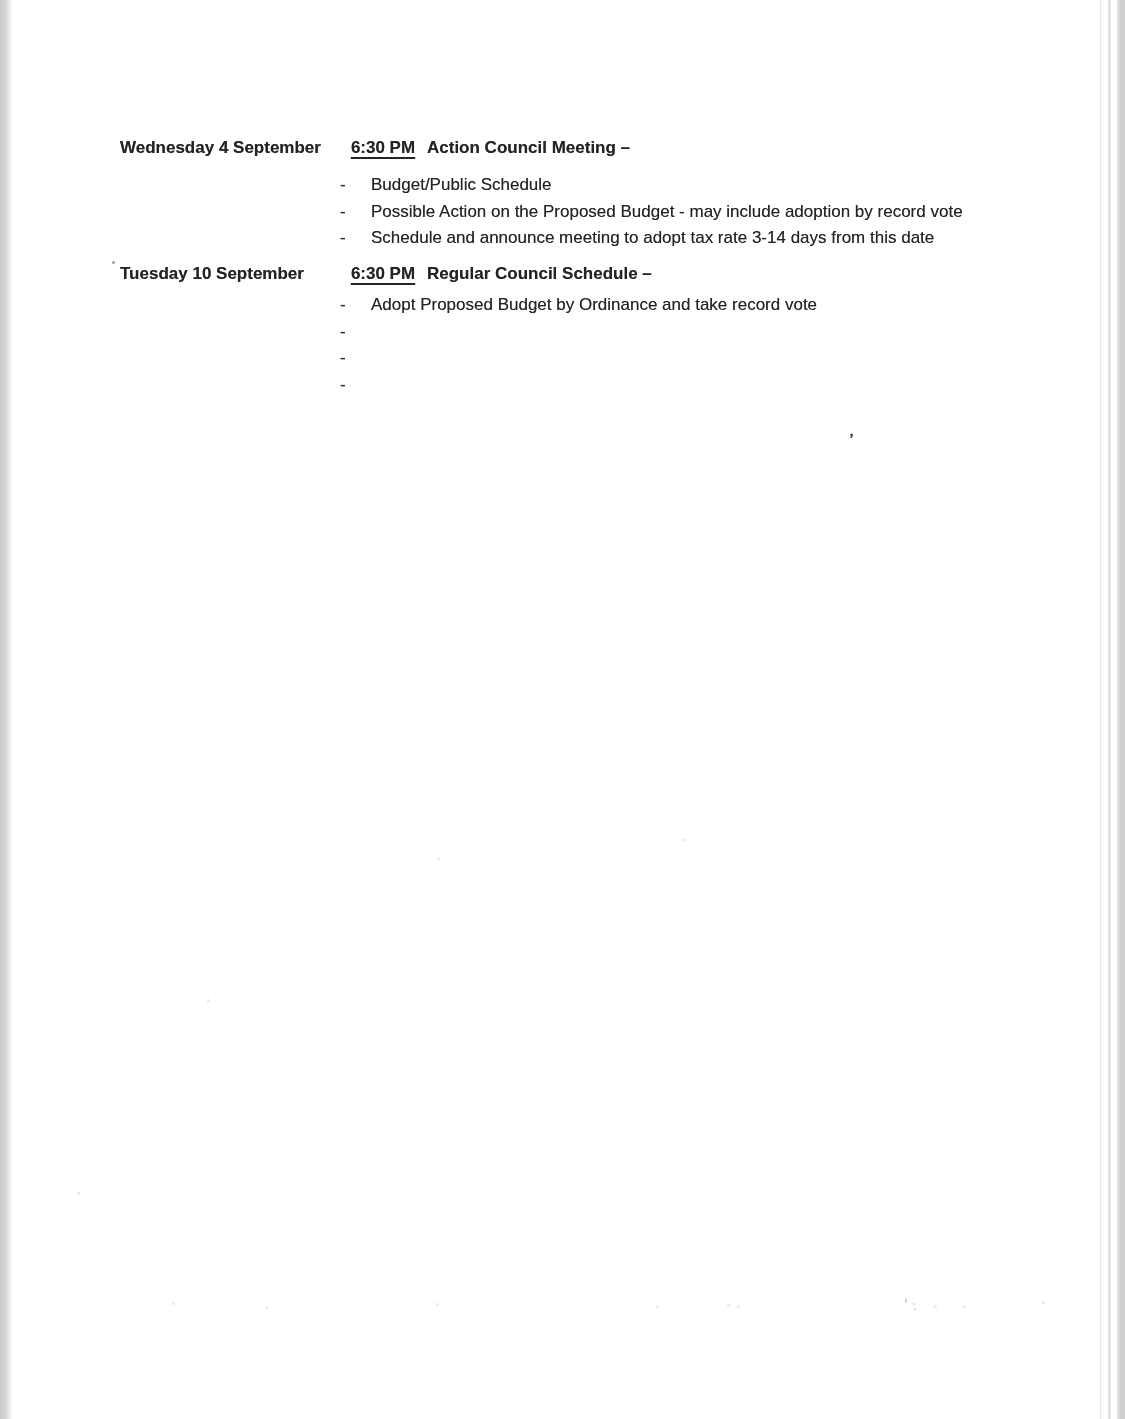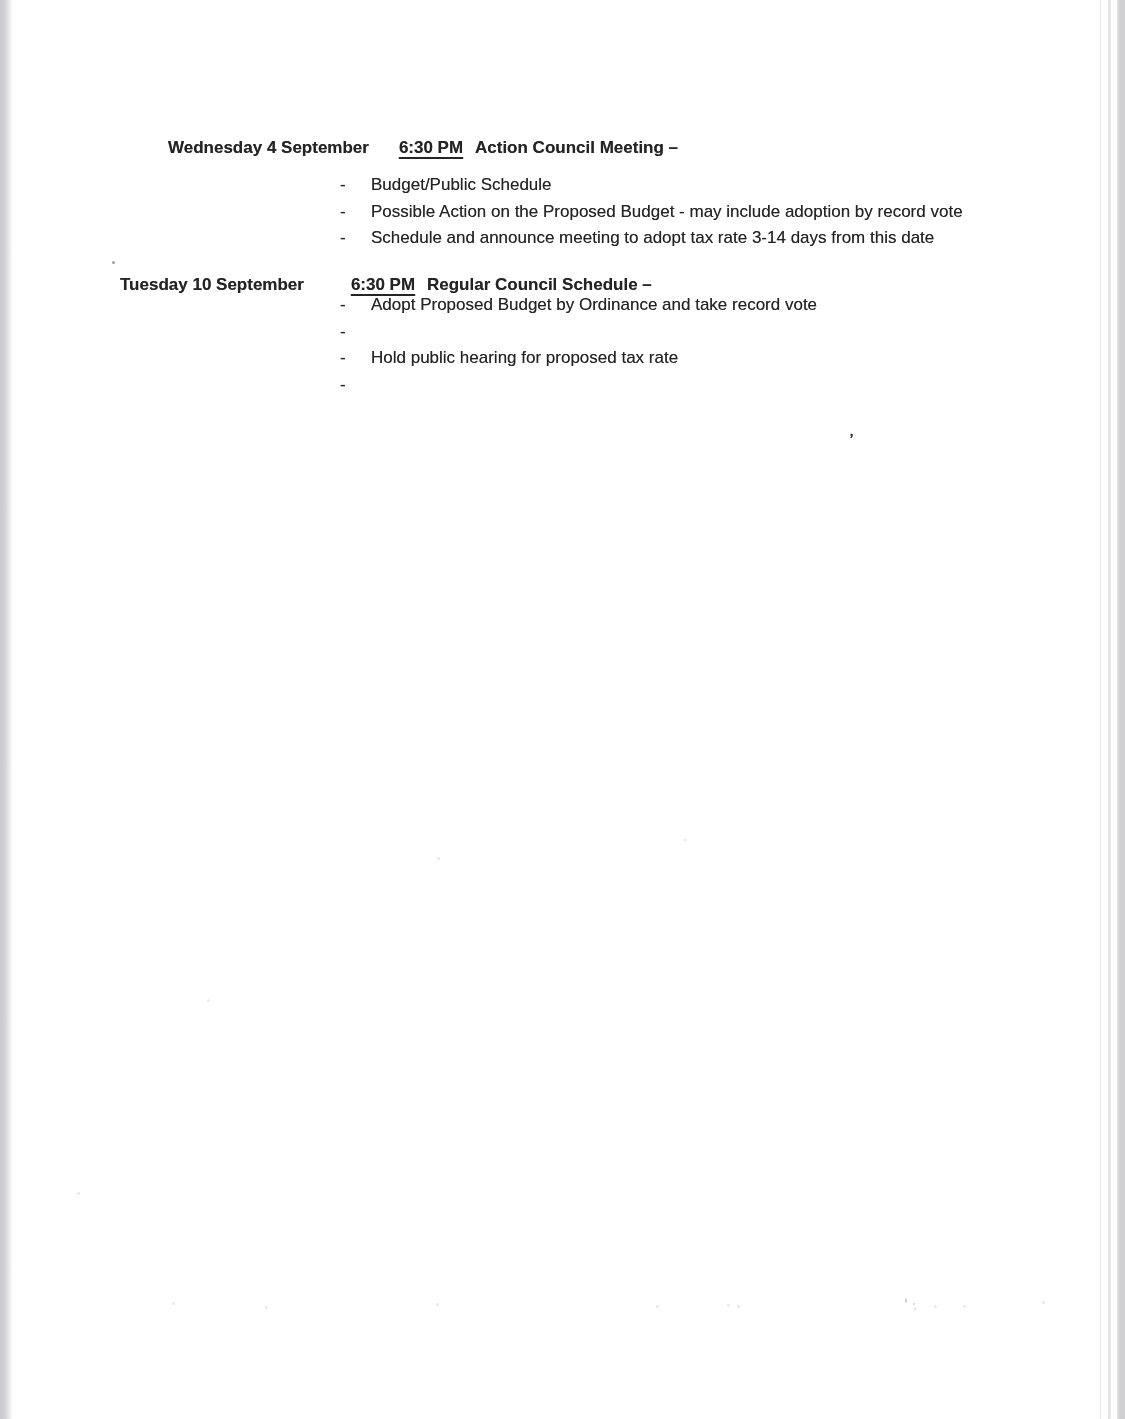--- a/index.html
+++ b/index.html
@@ -38,22 +38,22 @@
   .event-header {
     position: absolute;
     left: 120px;
     display: grid;
     grid-template-columns: 219px 88px auto;
     font-size: 17px;
     line-height: 21px;
     font-weight: 700;
     white-space: nowrap;
   }
-  .event-header.second { top: 274px; }
-  .event-header.first  { top: 137px; margin-left: 48px; }
+  .event-header.second { top: 263px; }
+  .event-header.first  { top: 137px; }
   .event-header .time {
     text-decoration: underline;
     text-decoration-thickness: 1.5px;
     text-underline-offset: 4px;
     text-align: center;
   }
 
   .agenda-list {
     position: absolute;
     left: 340px;
@@ -144,21 +144,20 @@
   <ul class="agenda-list second doc-text">
     <li>
       <span class="dash">-</span>
       <span class="item-text">Adopt Proposed Budget by Ordinance and take record vote</span>
     </li>
     <li>
       <span class="dash">-</span>
     </li>
     <li>
       <span class="dash">-</span>
-      <span class="item-text">Hold public hearing for proposed tax rate</span>
     </li>
     <li>
       <span class="dash">-</span>
     </li>
   </ul>
 
   <div class="stray-mark doc-text">’</div>
 
   <div class="speck s1"></div>
   <div class="speck s2"></div>

